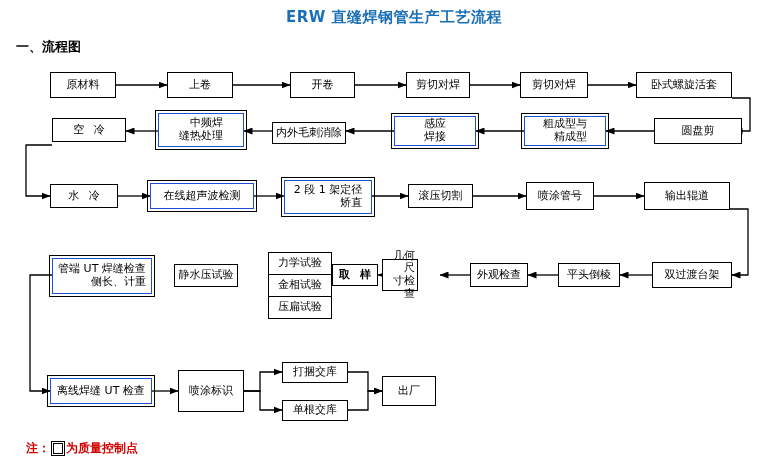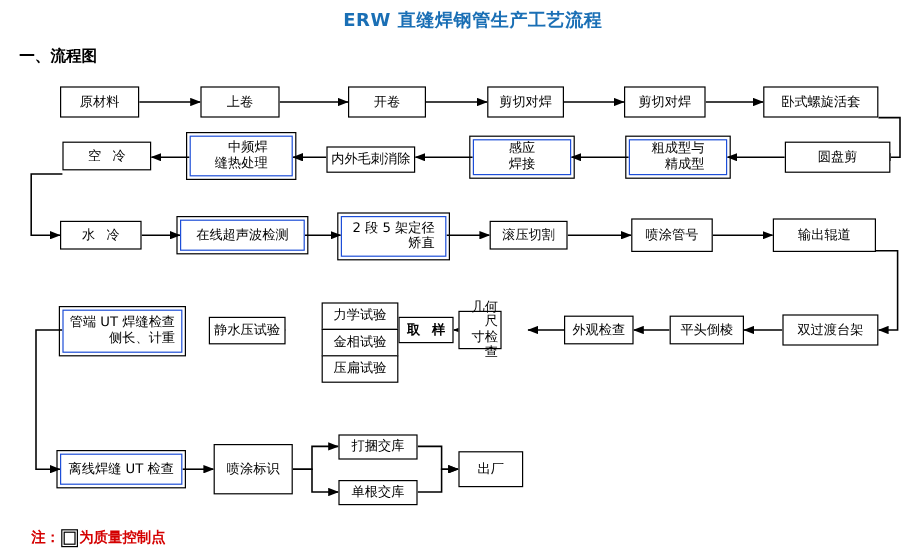--- a/index.html
+++ b/index.html
@@ -157,21 +157,21 @@
 精成型</div>
   <div class="node qc" style="left:394px; top:116px; width:82px; height:30px;">感应
 焊接</div>
   <div class="node" style="left:272px; top:122px; width:74px; height:22px;">内外毛刺消除</div>
   <div class="node qc" style="left:158px; top:113px; width:86px; height:34px;">中频焊
 缝热处理</div>
   <div class="node wide-space" style="left:52px; top:118px; width:74px; height:24px;">空 冷</div>
 
   <div class="node wide-space" style="left:50px; top:184px; width:68px; height:24px;">水 冷</div>
   <div class="node qc" style="left:150px; top:183px; width:104px; height:26px;">在线超声波检测</div>
-  <div class="node qc" style="left:284px; top:180px; width:88px; height:34px;">2 段 5 架定径
+  <div class="node qc" style="left:284px; top:180px; width:88px; height:34px;">2 段 1 架定径
 矫直</div>
   <div class="node" style="left:408px; top:184px; width:65px; height:24px;">滚压切割</div>
   <div class="node" style="left:526px; top:182px; width:68px; height:28px;">喷涂管号</div>
   <div class="node" style="left:644px; top:182px; width:86px; height:28px;">输出辊道</div>
 
   <div class="node" style="left:652px; top:262px; width:80px; height:26px;">双过渡台架</div>
   <div class="node" style="left:558px; top:263px; width:62px; height:24px;">平头倒棱</div>
   <div class="node" style="left:470px; top:263px; width:58px; height:24px;">外观检查</div>
   <div class="node" style="left:382px; top:259px; width:36px; height:32px;">几何尺
 寸检查</div>

